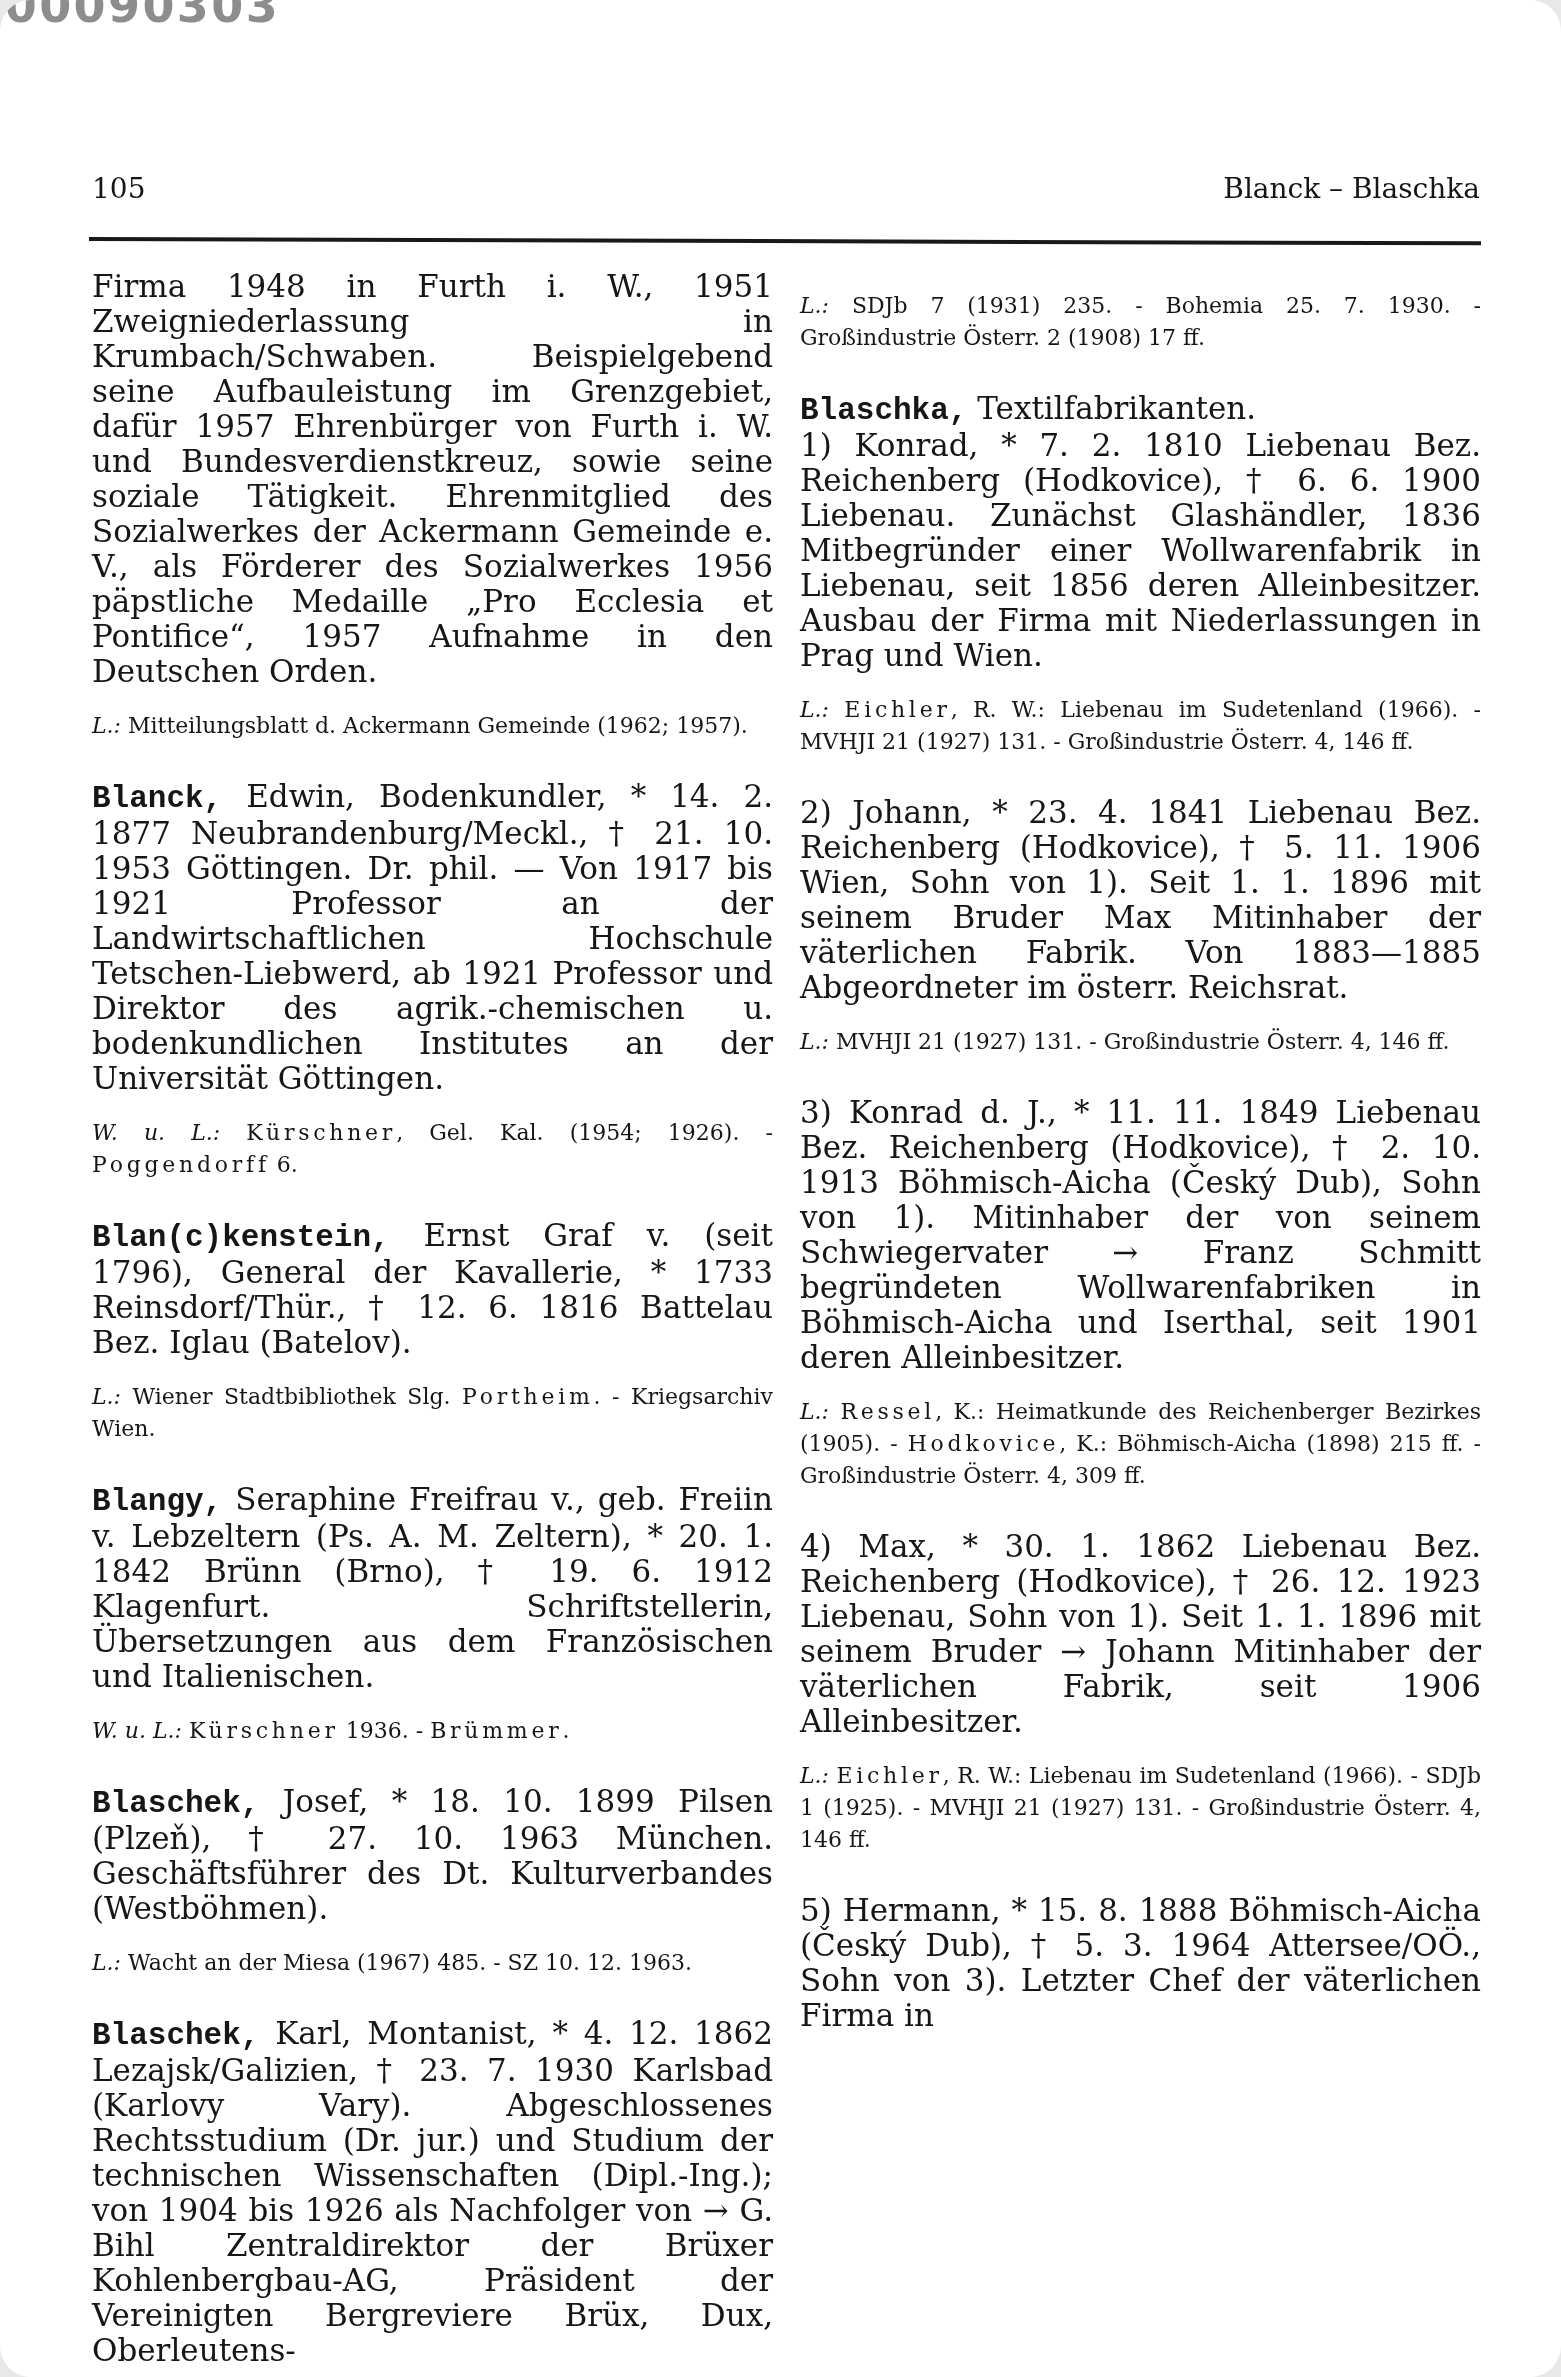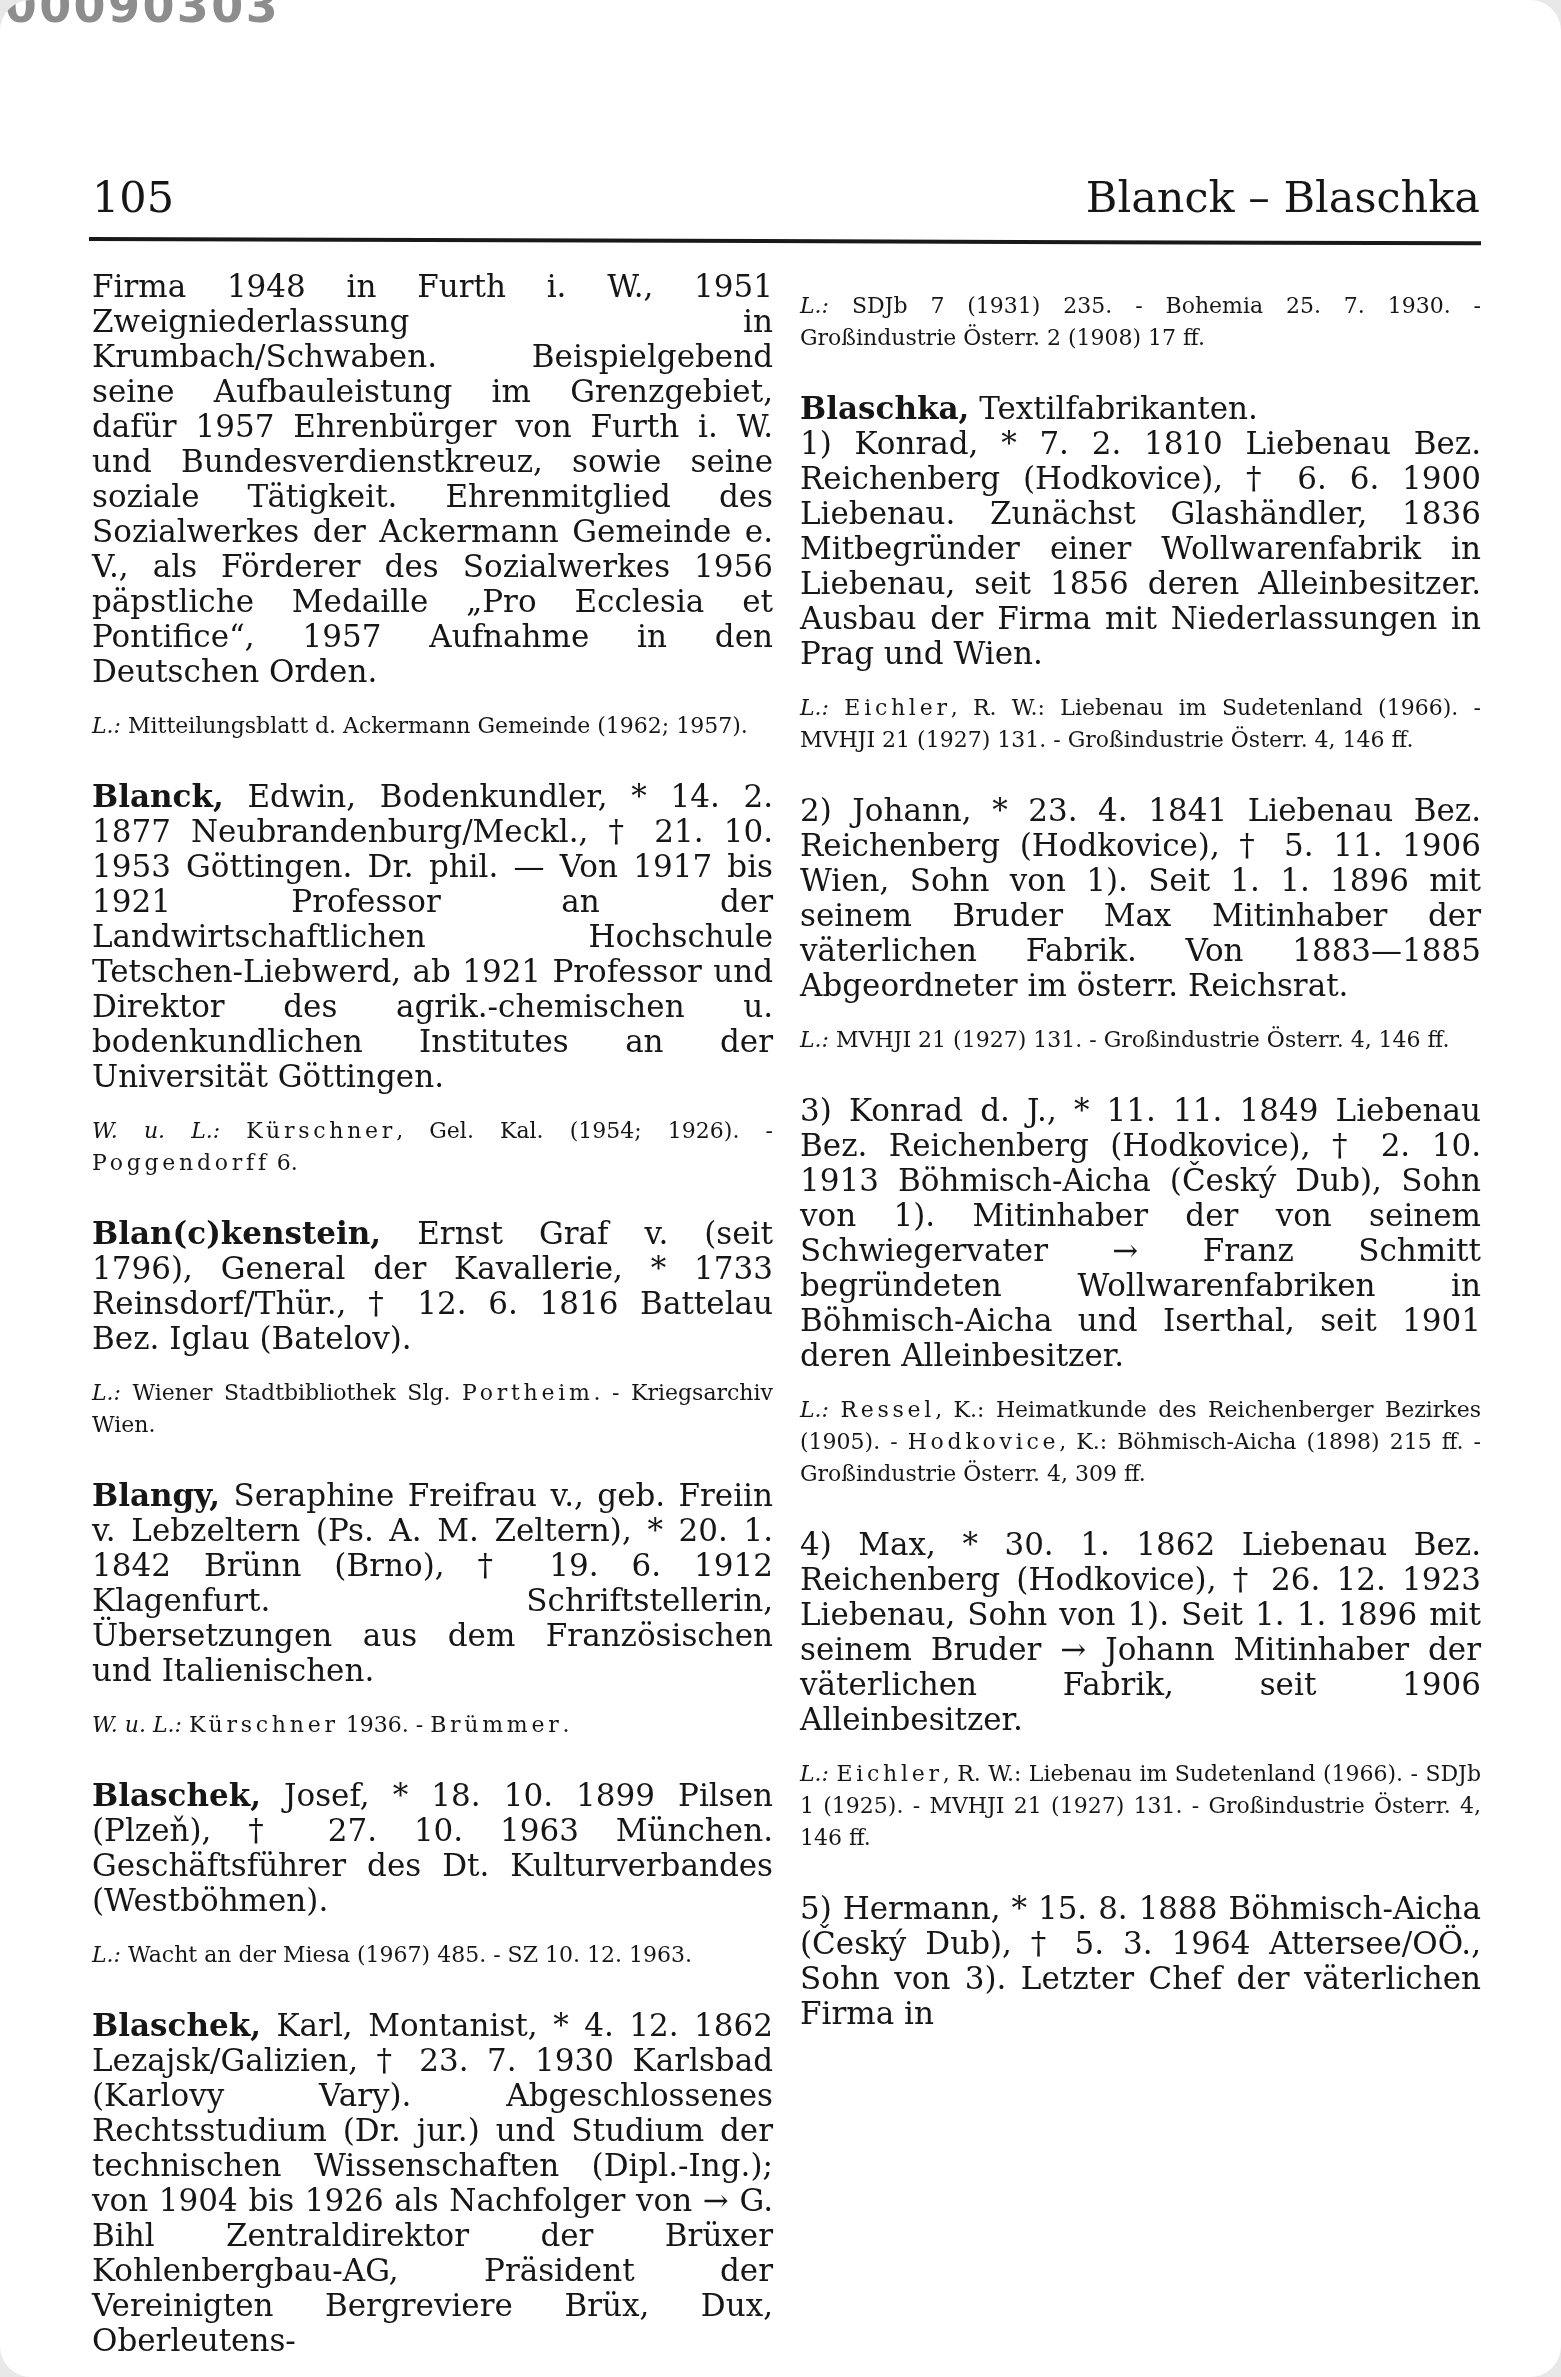--- a/index.html
+++ b/index.html
@@ -24,21 +24,21 @@
     letter-spacing: 2.4px;
   }
   #header-row {
     position: absolute;
     top: 172px;
     left: 92px;
     width: 1388px;
     display: flex;
     justify-content: space-between;
     align-items: baseline;
-    font-size: 43px;
+    font-size: 28px;
   }
   #header-rule {
     position: absolute;
     top: 237px;
     left: 89px;
     width: 1392px;
     height: 4px;
     background: #191919;
     transform: rotate(0.18deg);
     transform-origin: left center;
@@ -60,21 +60,21 @@
     hyphens: none;
   }
   .ref {
     font-size: 22px;
     line-height: 32px;
     text-align: justify;
     margin: 21px 0 0 0;
   }
   .entry { margin-top: 37px; }
   .first { margin-top: 0; }
-  .seg-b { font-weight: 700; }
+  .seg-b { font-weight: 700; font-family: Liberation Mono, monospace; }
   .seg-i { font-style: italic; }
   .seg-sp { letter-spacing: 0.17em; }
 </style>
 </head>
 <body>
 
 <div id="page">
 
   <div id="scan-stamp">00090303</div>
 

